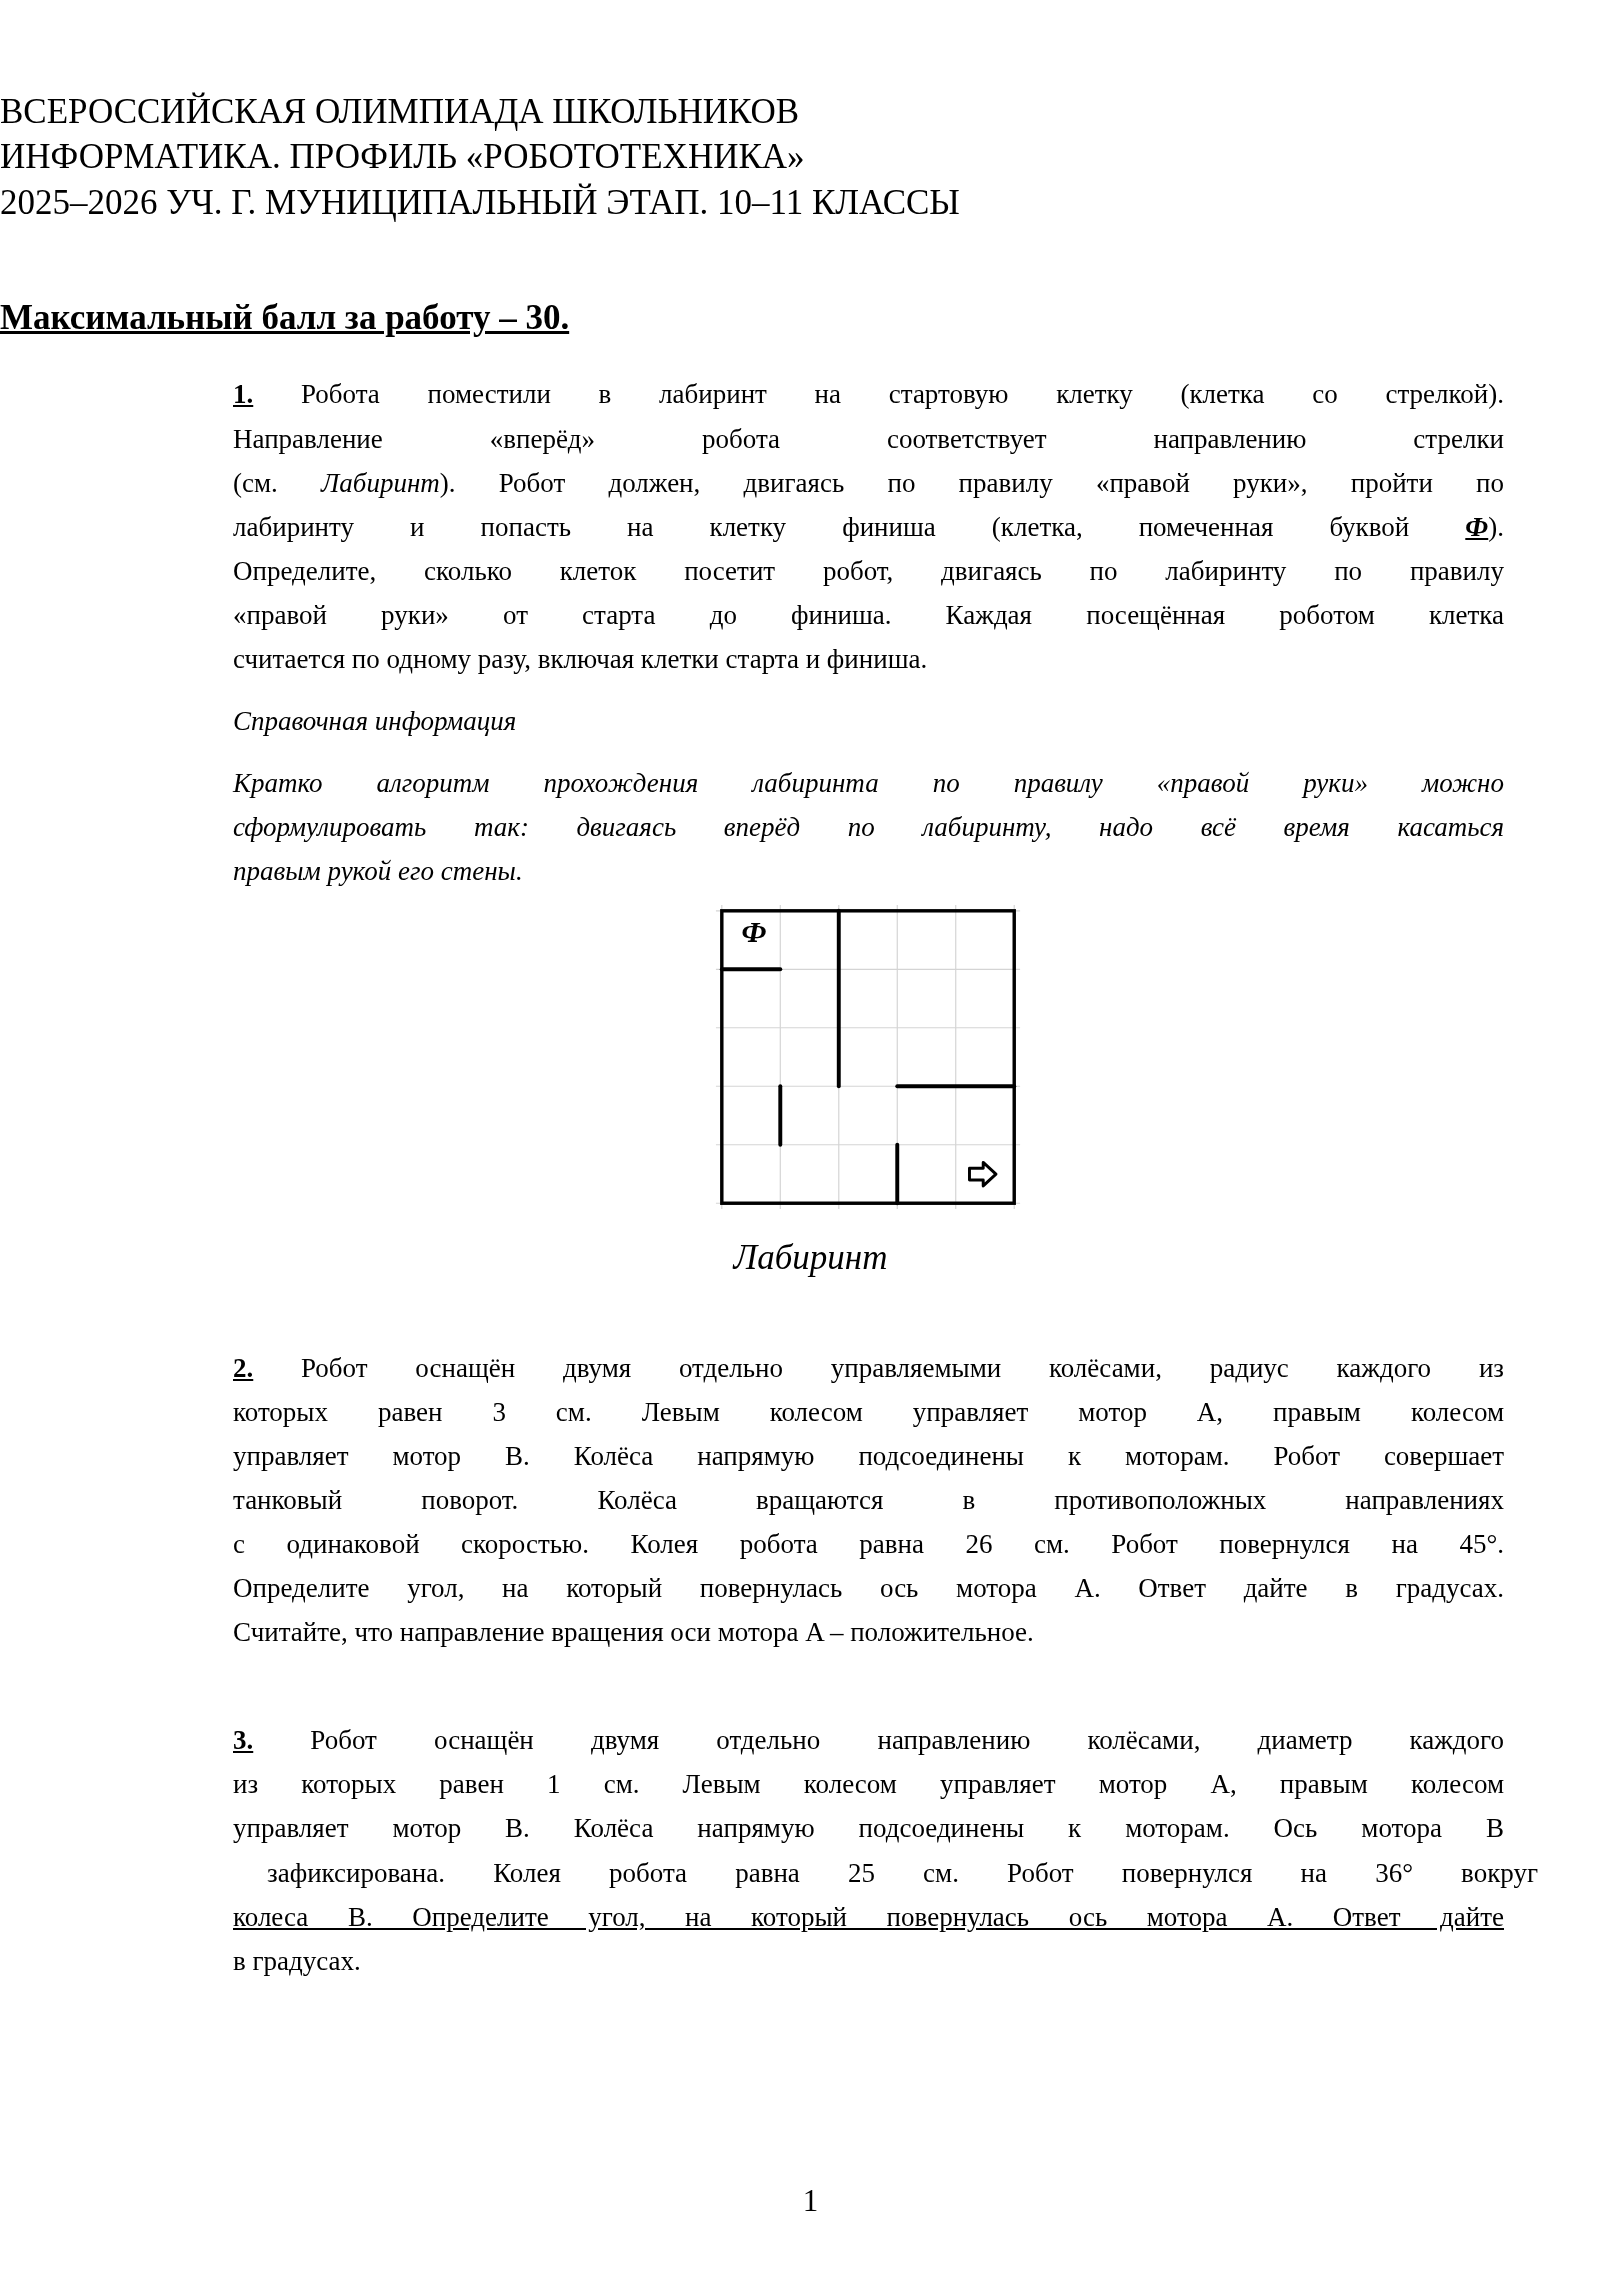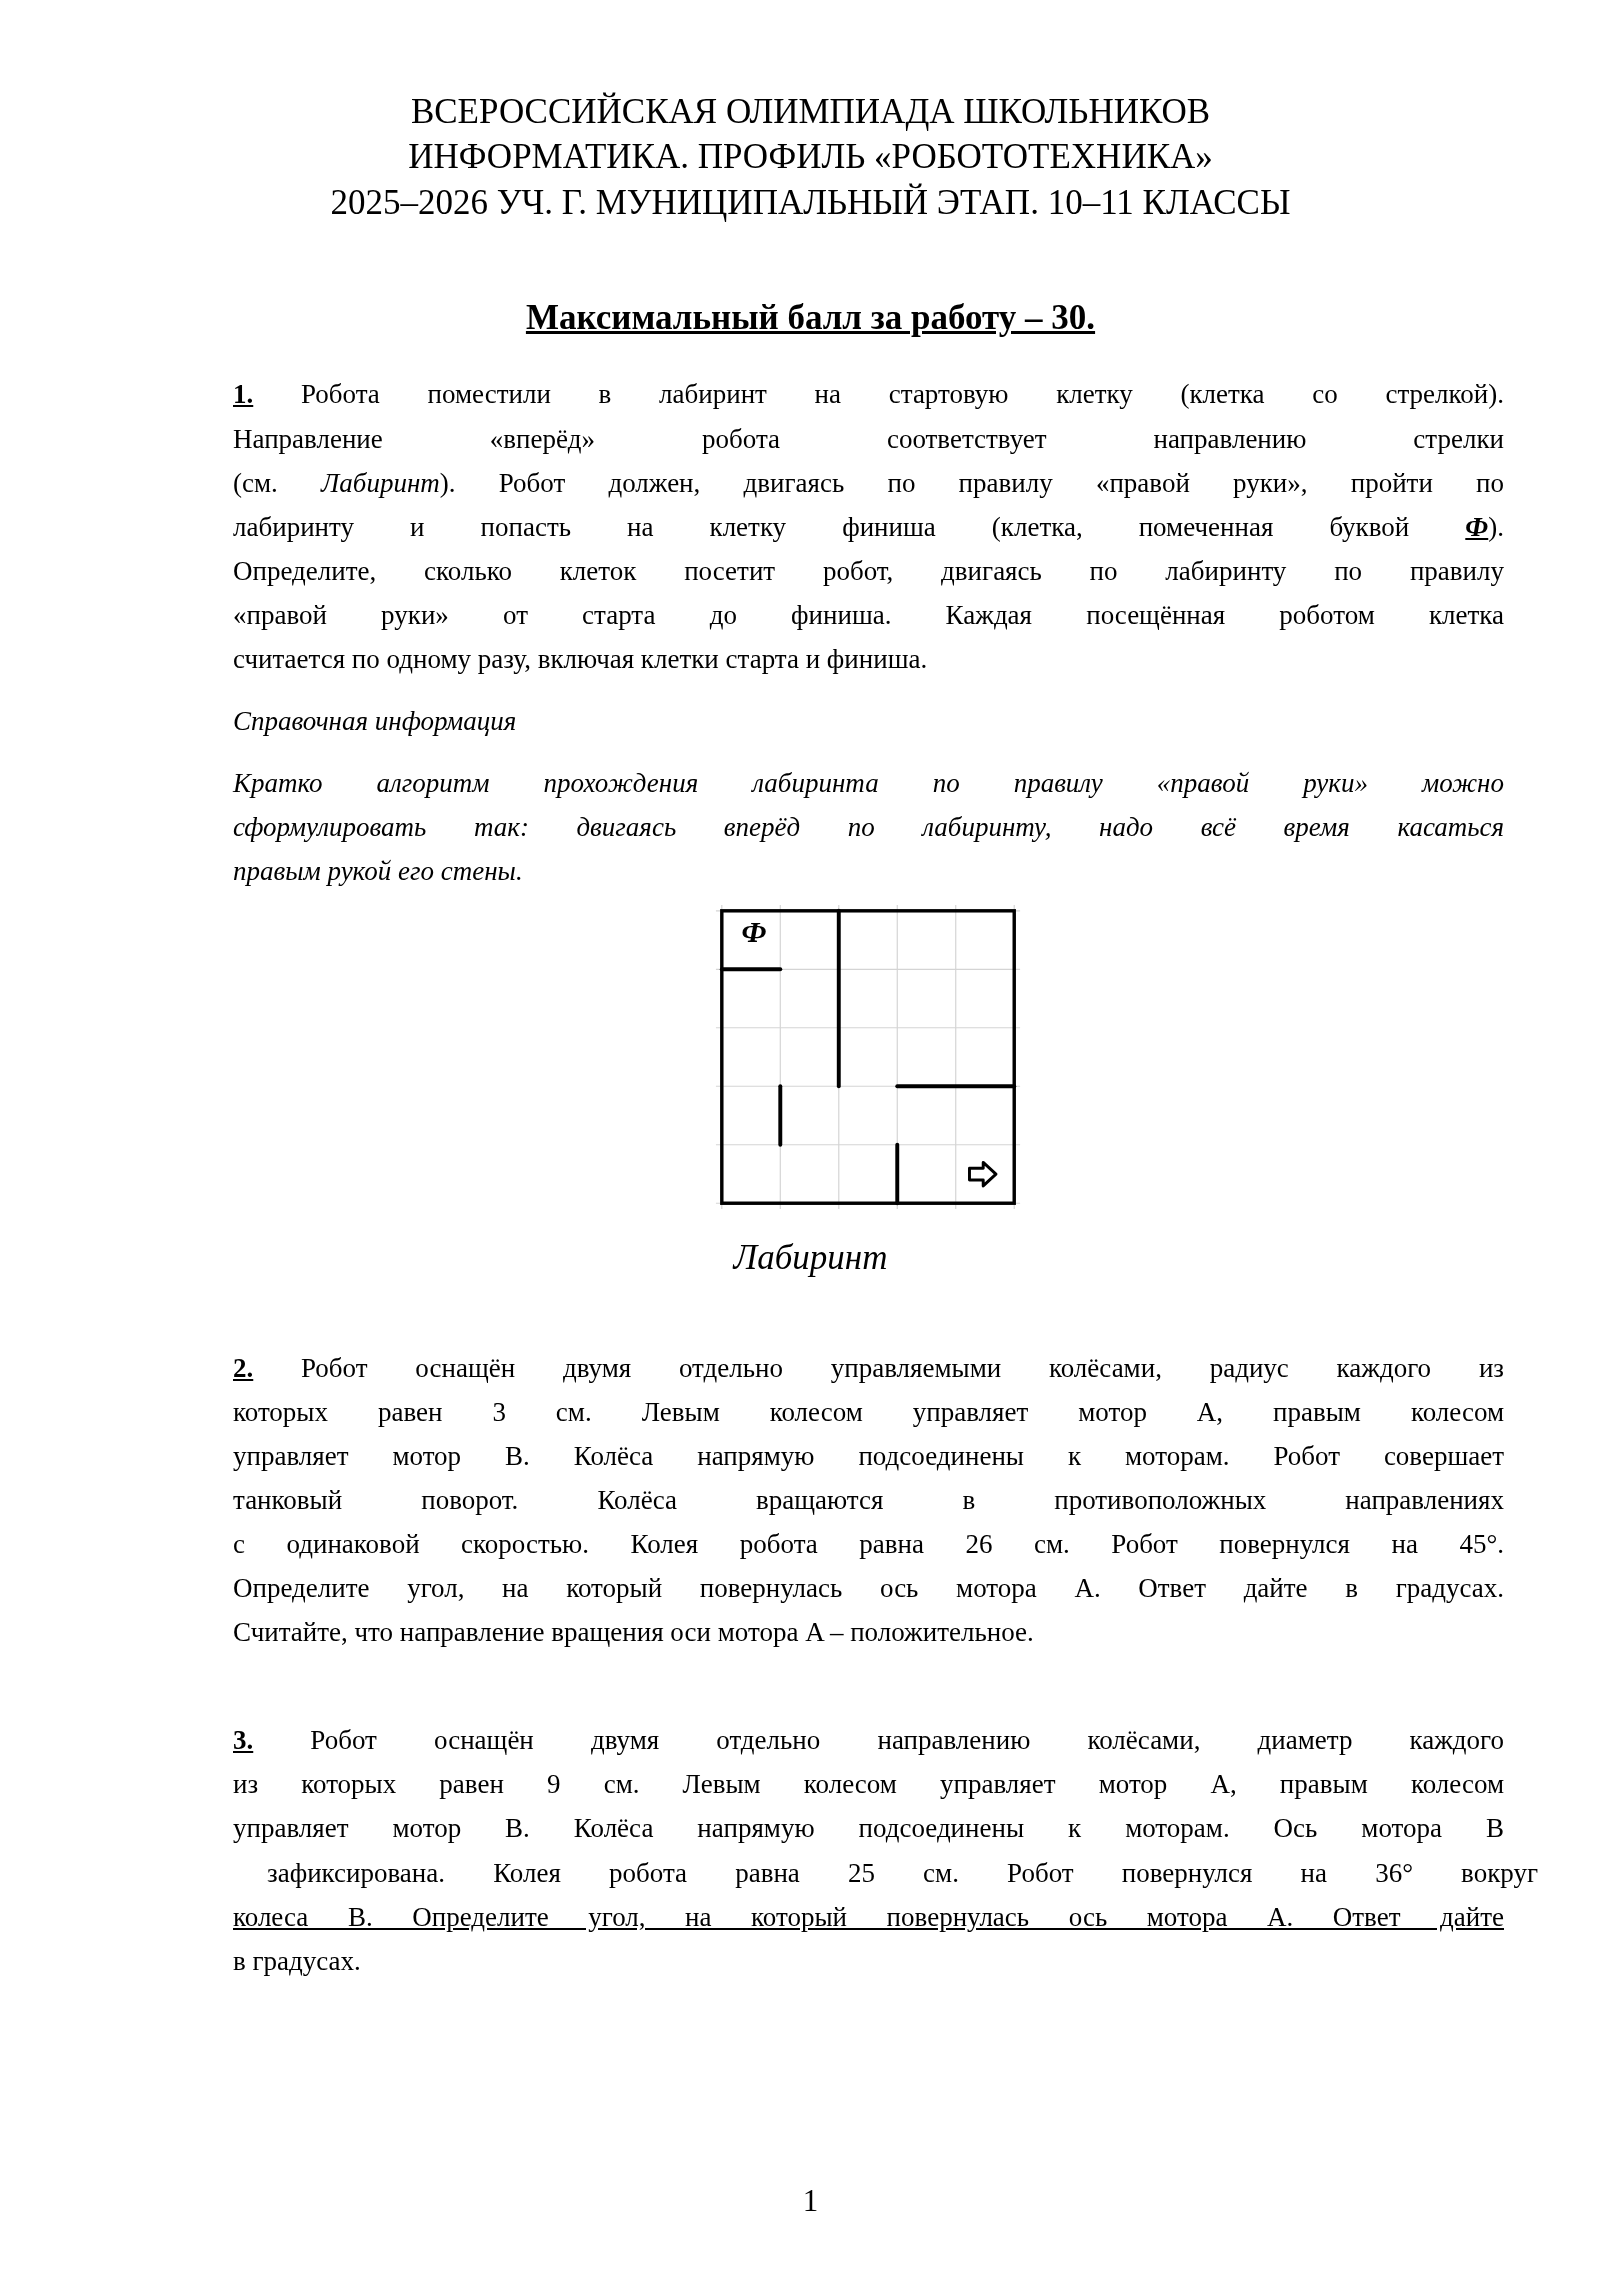--- a/index.html
+++ b/index.html
@@ -1,18 +1,18 @@
 <!DOCTYPE html>
 <html><head>
 <meta charset="utf-8">
 <style>
   html, body { margin: 0; padding: 0; background: #ffffff; }
   body { width: 1621px; height: 2293px; position: relative; overflow: hidden;
          font-family: "Liberation Serif", "DejaVu Serif", serif; color: #000; }
-  .hdr { position: absolute; left: 0; width: 1621px; text-align: center; font-size: 35px; line-height: 44px; }
+  .hdr { position: absolute; left: 0; width: 1621px; text-align: left; font-size: 35px; line-height: 44px; }
   .line { position: absolute; left: 233px; width: 1271px; font-size: 27px; line-height: 44px; white-space: nowrap; }
   .j { text-align: justify; text-align-last: justify; white-space: normal; }
   .it { font-style: italic; }
   .b { font-weight: bold; text-decoration: underline; }
   #maze { position: absolute; left: 712px; top: 901px; }
   .caption { position: absolute; left: 0; width: 1621px; text-align: center; font-size: 35px; font-style: italic; line-height: 44px; }
   .pagenum { position: absolute; left: 0; width: 1621px; text-align: center; font-size: 31px; line-height: 39px; }
 </style>
 </head>
 <body>
@@ -67,21 +67,21 @@
   <div class="line j" style="top:1390px;">которых равен 3 см. Левым колесом управляет мотор A, правым колесом</div>
   <div class="line j" style="top:1434px;">управляет мотор B. Колёса напрямую подсоединены к моторам. Робот совершает</div>
   <div class="line j" style="top:1478px;">танковый поворот. Колёса вращаются в противоположных направлениях</div>
   <div class="line j" style="top:1522px;">с одинаковой скоростью. Колея робота равна 26 см. Робот повернулся на 45°.</div>
   <div class="line j" style="top:1566px;">Определите угол, на который повернулась ось мотора A. Ответ дайте в градусах.</div>
   <div class="line" style="top:1610px;">Считайте, что направление вращения оси мотора A – положительное.</div>
 </div>
 
 <div>
   <div class="line j" style="top:1718px;"><span class="b">3.</span><span> Робот оснащён двумя отдельно направлению колёсами, диаметр каждого</span></div>
-  <div class="line j" style="top:1762px;">из которых равен 9 см. Левым колесом управляет мотор A, правым колесом</div>
+  <div class="line j" style="top:1762px;">из которых равен 1 см. Левым колесом управляет мотор A, правым колесом</div>
   <div class="line j" style="top:1806px;">управляет мотор B. Колёса напрямую подсоединены к моторам. Ось мотора B</div>
   <div class="line j" style="top:1851px;margin-left:34px;">зафиксирована. Колея робота равна 25 см. Робот повернулся на 36° вокруг</div>
   <div class="line j" style="top:1895px;text-decoration:underline;">колеса B. Определите угол, на который повернулась ось мотора A. Ответ дайте</div>
   <div class="line" style="top:1939px;">в градусах.</div>
 </div>
 
 <div class="pagenum" style="top:2181px;">1</div>
 
 
 </body></html>

